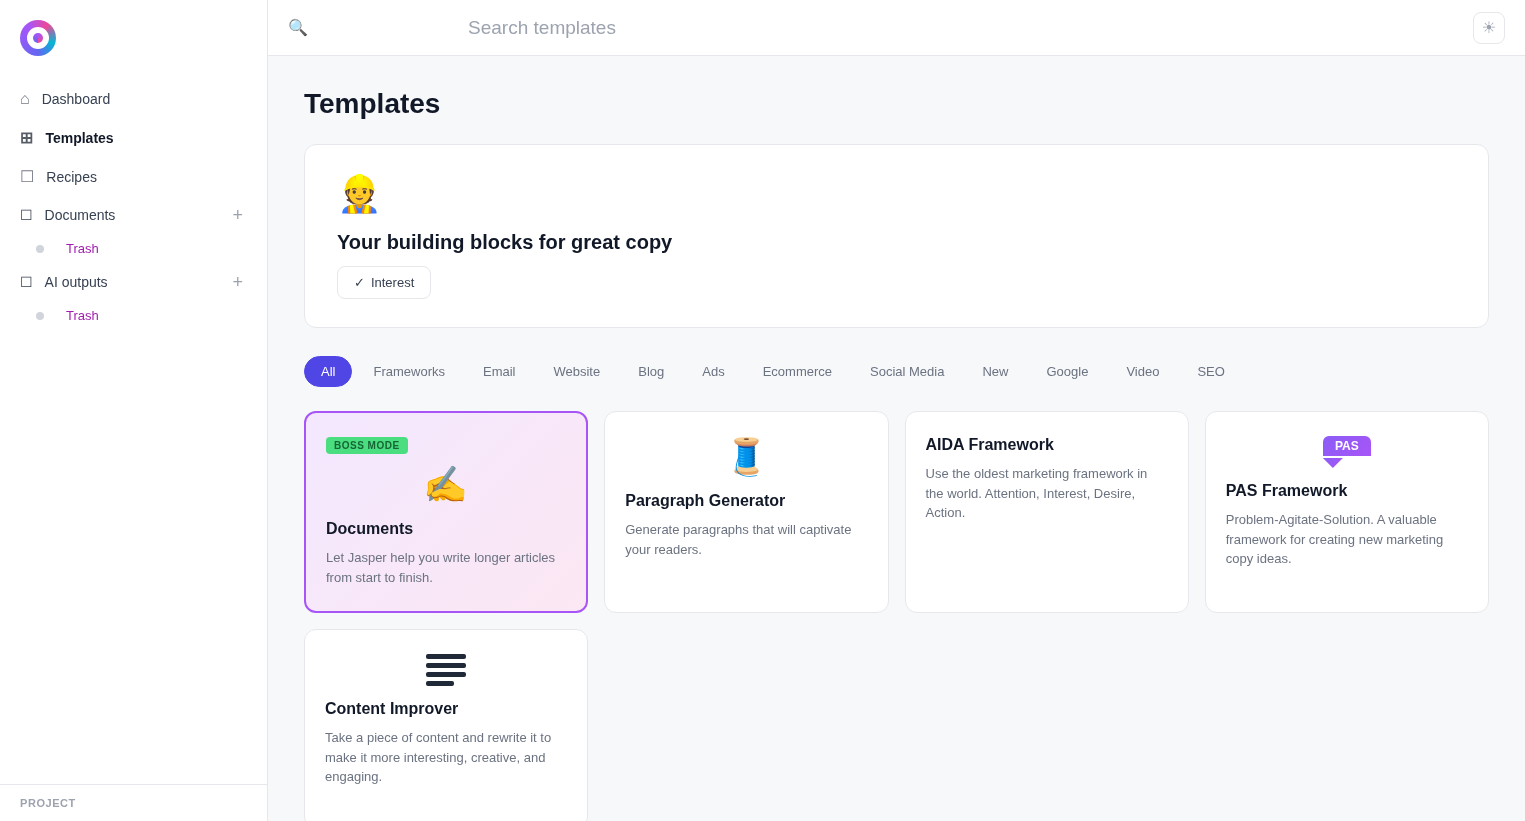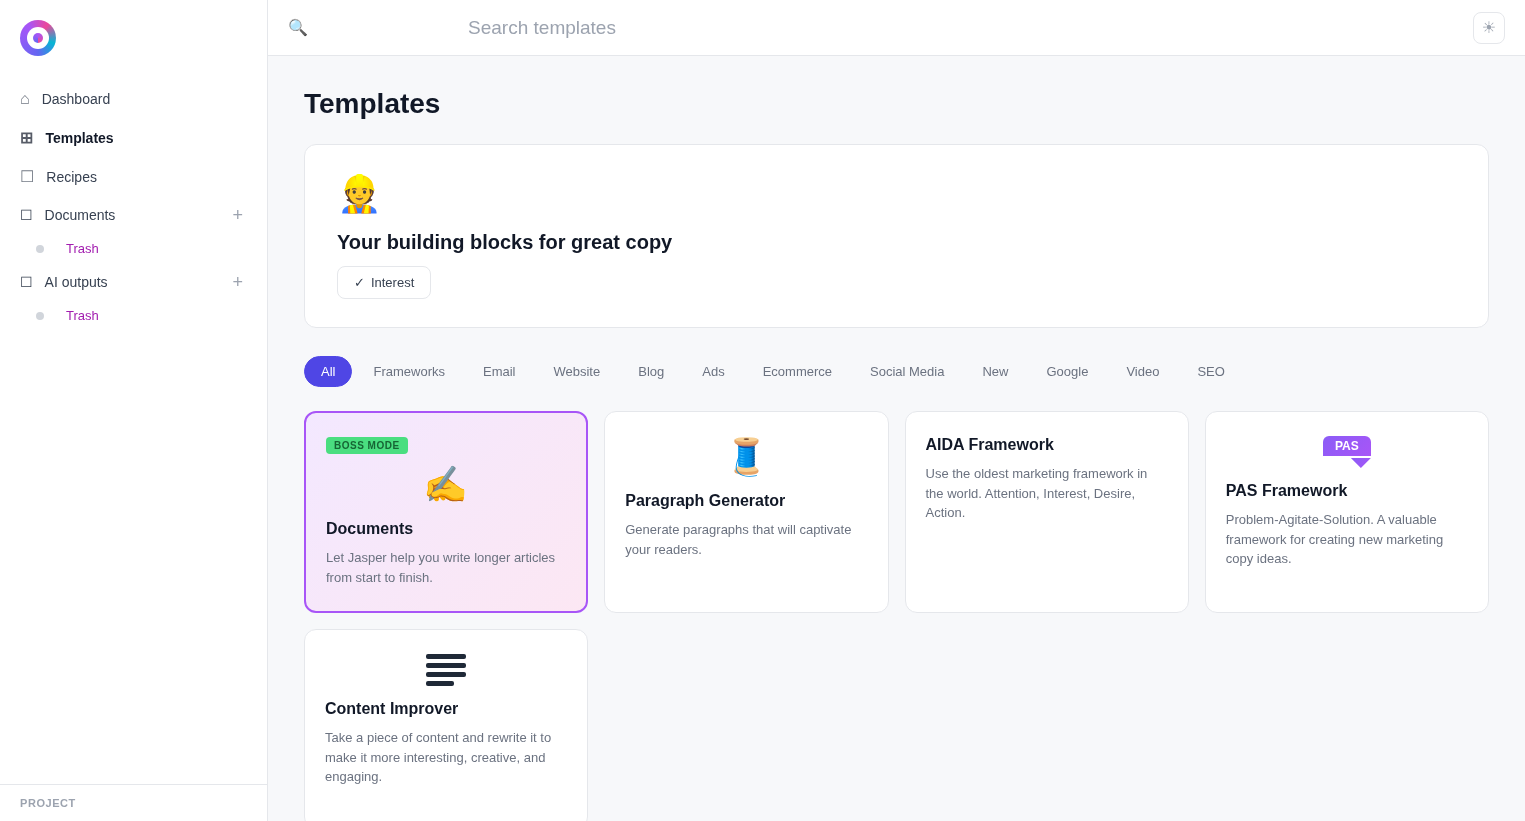--- a/index.html
+++ b/index.html
@@ -317,21 +317,21 @@
           <div class="card-icon">🧵</div>
           <div class="card-title">Paragraph Generator</div>
           <div class="card-desc">Generate paragraphs that will captivate your readers.</div>
         </div>
         <div class="card">
           <div class="card-title">AIDA Framework</div>
           <div class="card-desc">Use the oldest marketing framework in the world. Attention, Interest, Desire, Action.</div>
         </div>
         <div class="card">
           <div class="card-icon-svg">
-      <div style="display:flex;flex-direction:column;gap:2px;align-items:flex-end">
+      <div style="display:flex;flex-direction:column;gap:2px;align-items:flex-start">
         <div style="background:linear-gradient(135deg,#8b5cf6,#a855f7);border-radius:6px 6px 0 0;width:48px;height:20px;display:flex;align-items:center;justify-content:center;font-size:12px;font-weight:900;color:white;">PAS</div>
         <div style="background:linear-gradient(135deg,#8b5cf6,#a855f7);width:20px;height:10px;clip-path:polygon(0% 0%, 100% 0%, 50% 100%);border-radius:0 0 2px 2px;"></div>
       </div>
     </div>
           <div class="card-title">PAS Framework</div>
           <div class="card-desc">Problem-Agitate-Solution. A valuable framework for creating new marketing copy ideas.</div>
         </div>
         <div class="card">
           <div class="card-icon-svg">
       <div class="content-improver-icon">

